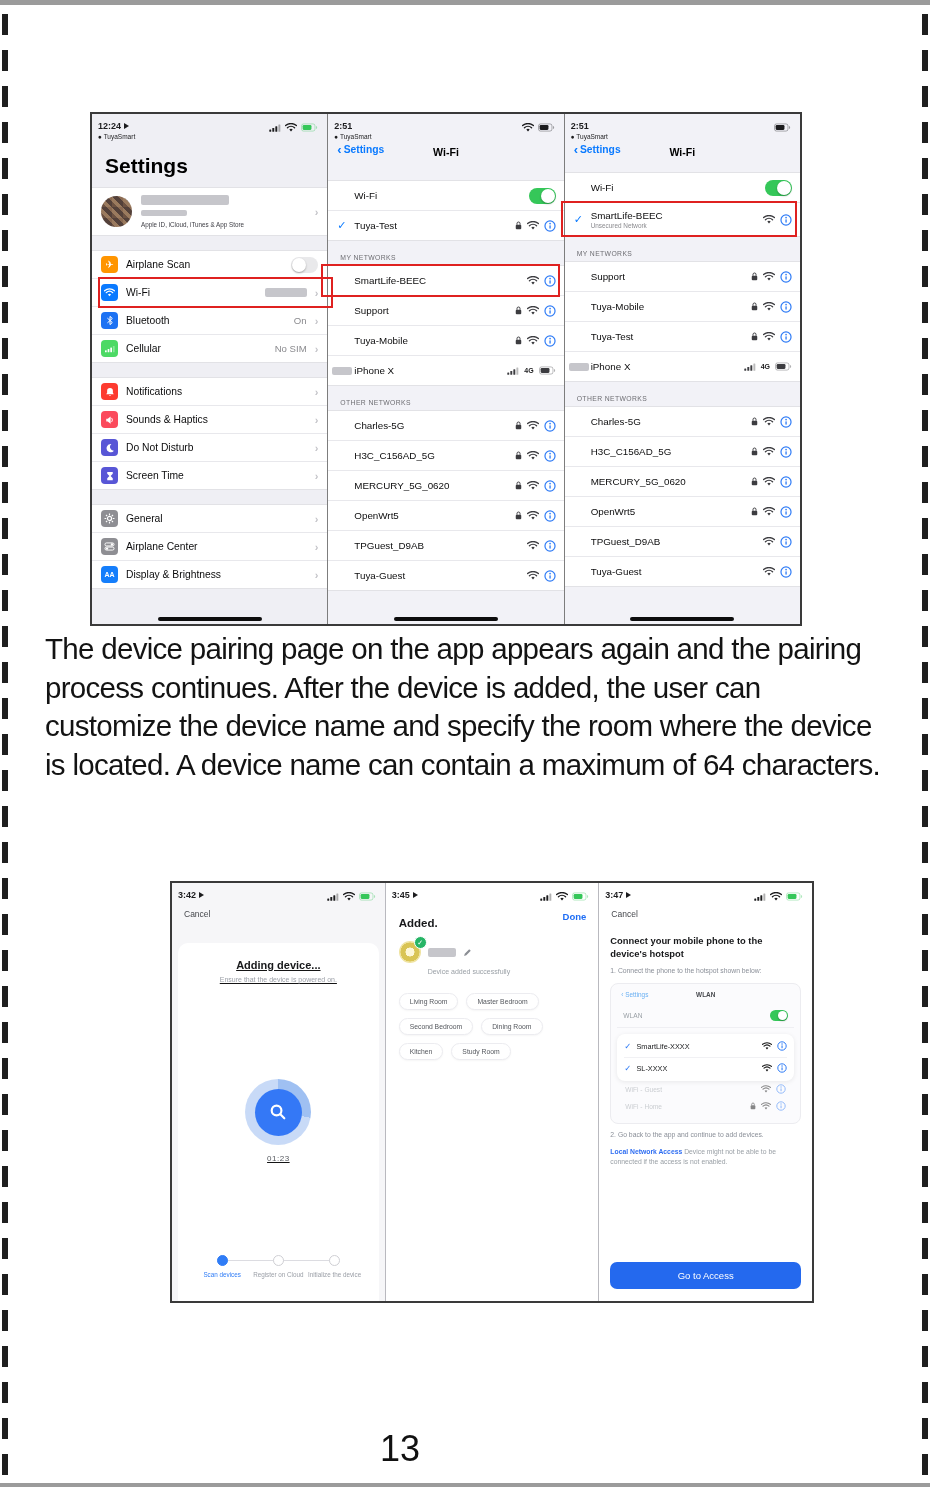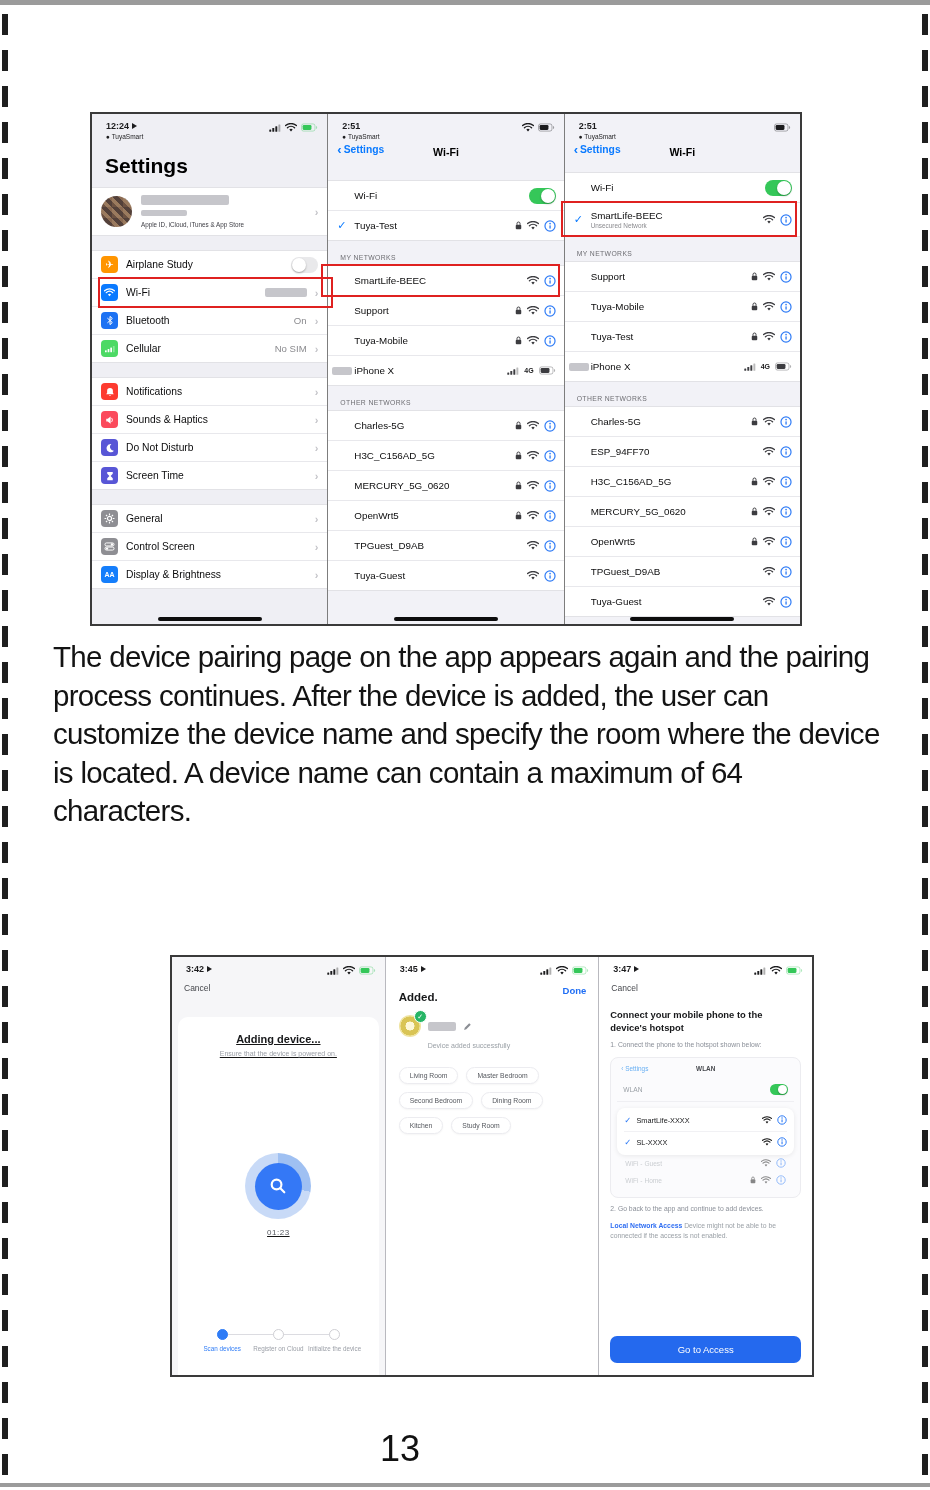--- a/index.html
+++ b/index.html
@@ -8,28 +8,28 @@
   
   .edge-top{position:absolute;top:0;left:0;right:0;height:5px;background:#9b9b9b;}
   .edge-bottom{position:absolute;bottom:3px;left:0;right:0;height:4px;background:#9b9b9b;}
   .edge-left,.edge-right{position:absolute;top:14px;bottom:10px;width:6px;
       background:repeating-linear-gradient(180deg,#1f1f1f 0 21px,transparent 21px 36px);}
   .edge-left{left:2px;} .edge-right{right:2px;}
 
   
   .fig{position:absolute;border:2px solid #3a3a3a;display:flex;background:#fff;overflow:hidden;}
   .fig1{left:90px;top:112px;width:708px;height:510px;}
-  .fig2{left:170px;top:955px;width:640px;height:418px;}
+  .fig2{left:170px;top:881px;width:640px;height:418px;}
   .phone{position:relative;flex:1 1 0;background:#f2f2f7;overflow:visible;font-size:10px;}
   .fig1 .phone + .phone{border-left:1.5px solid #7d7d7d;}
   .fig2 .phone{background:#fff;}
   .fig2 .phone + .phone{border-left:1px solid #b9b9bf;}
 
   
-  .sbar{display:flex;justify-content:space-between;align-items:flex-start;padding:7px 9px 0 14px;}
+  .sbar{display:flex;justify-content:space-between;align-items:flex-start;padding:7px 9px 0 6px;}
   .stime{font-size:9px;font-weight:700;color:#1c1c1e;display:flex;gap:3px;align-items:center;}
   .loc{width:0;height:0;border-left:5px solid #1c1c1e;border-top:3px solid transparent;border-bottom:3px solid transparent;display:inline-block;}
   .carrier{font-size:6.5px;color:#1c1c1e;margin-top:2px;}
   .sicons{display:flex;gap:4px;align-items:center;color:#1c1c1e;margin-top:2px;}
   .ic{display:inline-block;vertical-align:middle;flex:none;}
   .ic-bars{width:12px;height:8px;}
   .ic-wifi{width:12px;height:9px;}
   .ic-wifi-sm{width:10px;height:8px;}
   .ic-lock{width:7px;height:9px;}
   .ic-info{width:12px;height:12px;color:#2e7bf6;}
@@ -130,21 +130,21 @@
   .fname{flex:1;font-size:6.6px;color:#9aa0a6;}
   .note{font-size:6.8px;margin-top:8px;line-height:1.45;}
   .note .lnk{color:#2f6ef2;font-weight:600;}
   .note .txt{color:#9aa0a6;}
   .gobtn{position:absolute;left:11px;right:11px;bottom:12px;height:27px;border-radius:7px;background:#2469ee;
      color:#fff;font-size:9.5px;display:flex;align-items:center;justify-content:center;}
 
   
   .bodytext{position:absolute;left:45px;top:630px;width:848px;font-size:29.5px;line-height:38.5px;
      letter-spacing:-0.7px;color:#131313;}
-  .bodytext p{margin:8px;}
+  .bodytext p{margin:0;}
   .pagenum{position:absolute;left:380px;top:1428px;font-size:36px;color:#111;}
 </style>
 </head>
 <body>
 
 <svg width="0" height="0" style="position:absolute" aria-hidden="true">
   <symbol id="i-wifi" viewBox="0 0 24 18">
     <path d="M12 17.2 15.4 13.2a5.2 5.2 0 0 0-6.8 0Z" fill="currentColor"></path>
     <path d="M4.8 9.4a10.8 10.8 0 0 1 14.4 0" fill="none" stroke="currentColor" stroke-width="2.6" stroke-linecap="round"></path>
     <path d="M1.2 5.2a16 16 0 0 1 21.6 0" fill="none" stroke="currentColor" stroke-width="2.6" stroke-linecap="round"></path>
@@ -245,21 +245,21 @@
           <div class="psub">Apple ID, iCloud, iTunes &amp; App Store</div>
         </span>
         <span class="chev">›</span>
       </div>
 
       <div class="grp">
         <div class="srow">
           <span class="isq sq-orange">
               <span>✈</span>
             </span>
-          <span class="slabel">Airplane Study</span>
+          <span class="slabel">Airplane Scan</span>
           <span class="tgl">
               <span class="knob"></span>
             </span>
         </div>
         <div class="srow">
           <span class="hl" style="top:-2px;bottom:-2px;left:6px;right:-6px;"></span>
           <span class="isq sq-blue">
               <svg class="ic" style="width:11px;height:9px;">
                 <use href="#i-wifi"></use>
               </svg>
@@ -338,21 +338,21 @@
             </span>
           <span class="slabel">General</span>
           <span class="chev">›</span>
         </div>
         <div class="srow">
           <span class="isq sq-gray">
               <svg class="ic" style="width:11px;height:11px;">
                 <use href="#i-cc"></use>
               </svg>
             </span>
-          <span class="slabel">Control Screen</span>
+          <span class="slabel">Airplane Center</span>
           <span class="chev">›</span>
         </div>
         <div class="srow">
           <span class="isq sq-dblue">
               <span style="font-size:7px;font-weight:700;">AA</span>
             </span>
           <span class="slabel">Display &amp; Brightness</span>
           <span class="chev">›</span>
         </div>
       </div>
@@ -650,31 +650,20 @@
         </div>
       </div>
       <div class="shead">OTHER NETWORKS</div>
       <div class="grp2">
         <div class="nrow">
           <span class="nname">Charles-5G</span>
           <span class="ric">
               <svg class="ic ic-lock">
                 <use href="#i-lock"></use>
               </svg>
-              <svg class="ic ic-wifi">
-                <use href="#i-wifi"></use>
-              </svg>
-              <svg class="ic ic-info">
-                <use href="#i-info"></use>
-              </svg>
-            </span>
-        </div>
-        <div class="nrow">
-          <span class="nname">ESP_94FF70</span>
-          <span class="ric">
               <svg class="ic ic-wifi">
                 <use href="#i-wifi"></use>
               </svg>
               <svg class="ic ic-info">
                 <use href="#i-info"></use>
               </svg>
             </span>
         </div>
         <div class="nrow">
           <span class="nname">H3C_C156AD_5G</span>

